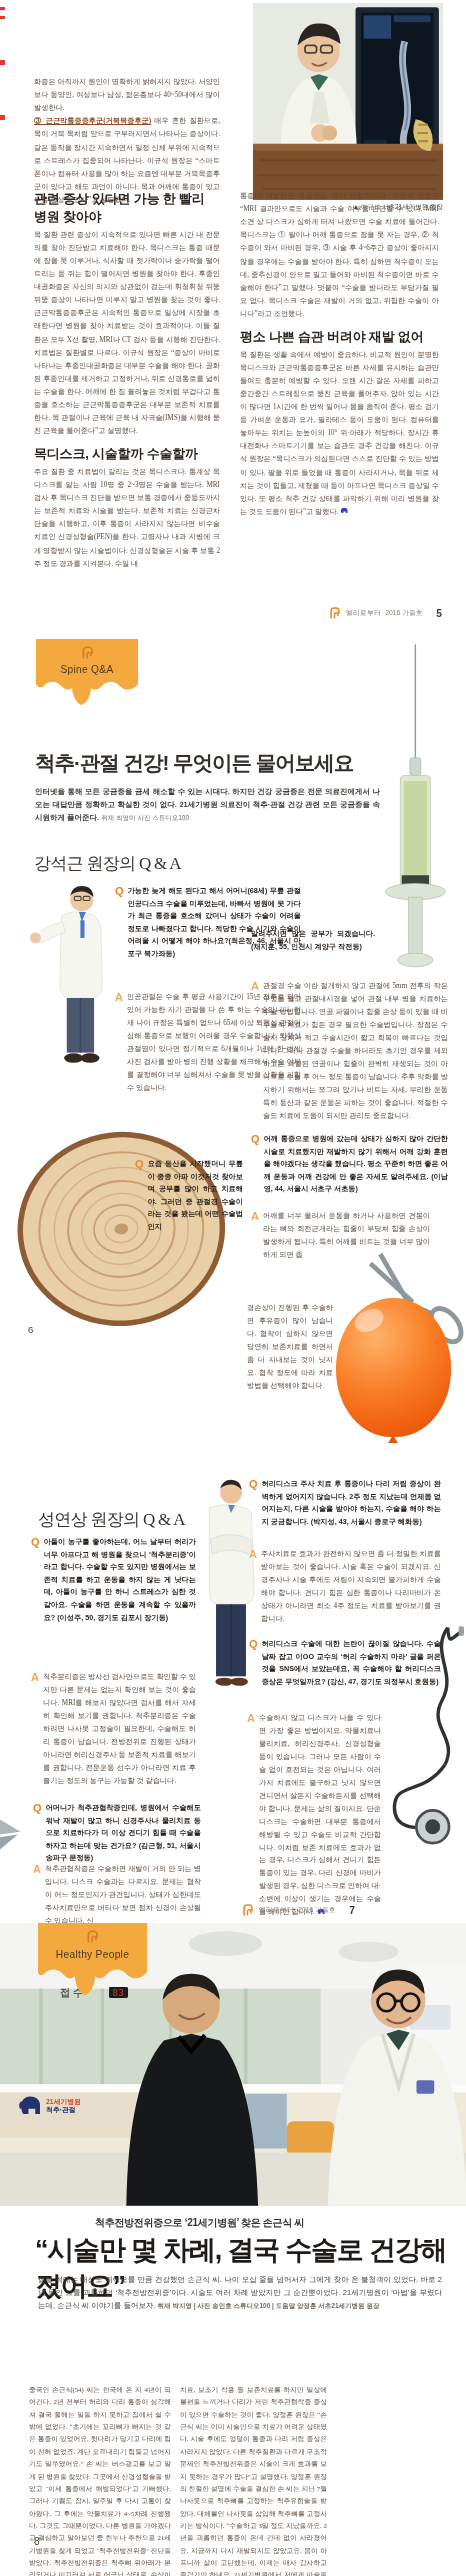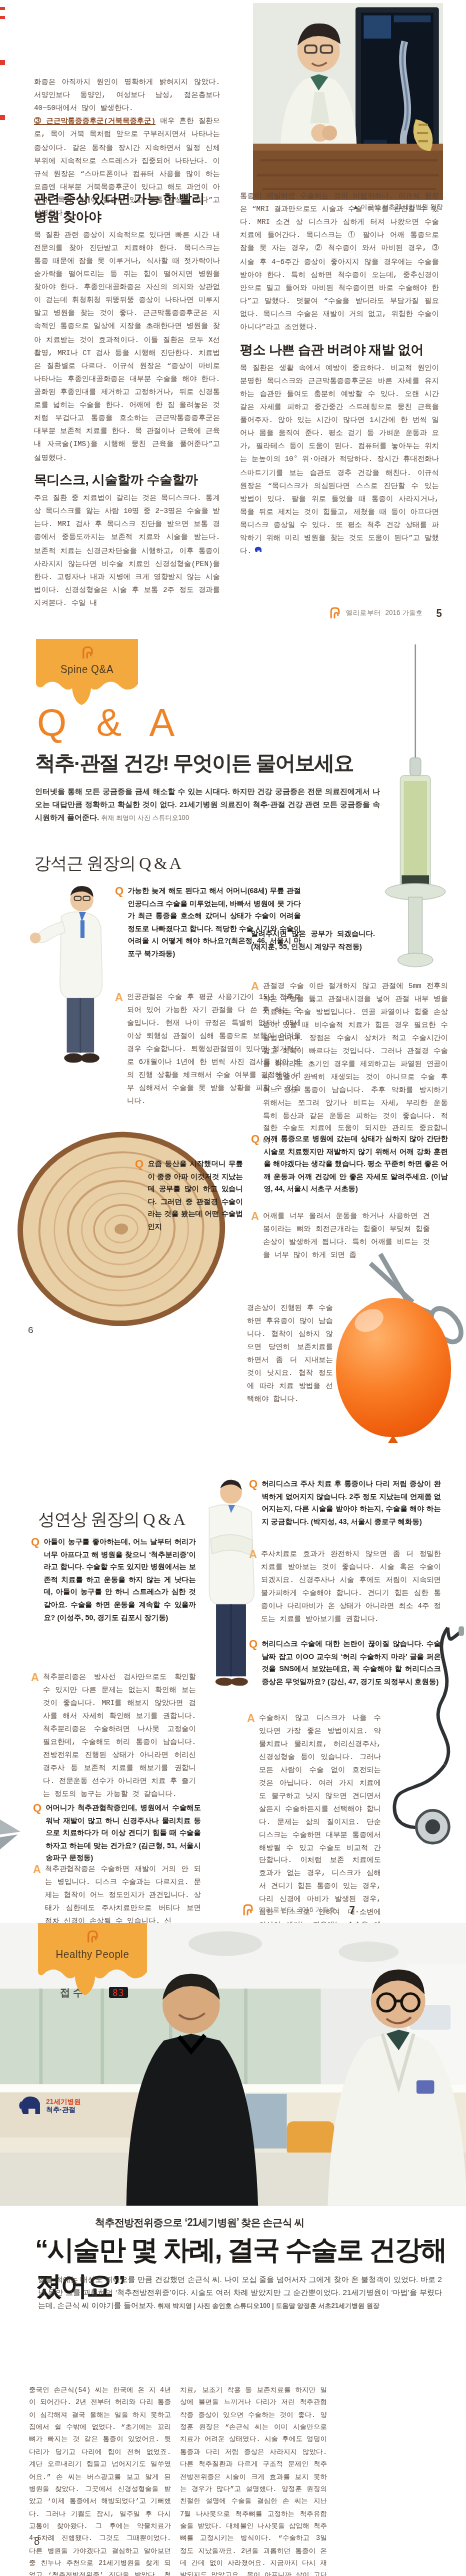--- a/index.html
+++ b/index.html
@@ -1,19 +1,19 @@
 <!DOCTYPE html>
 <html style="font-size:11px"><head>
 <meta charset="utf-8">
 <style>
   html,body{margin:0;padding:0;background:#9a9a9a;}
   #page{position:relative;width:467px;height:2576px;background:#ffffff;margin:0 auto;
         font-family:"Liberation Sans",sans-serif;overflow:hidden;color:#4a3b33;}
   .abs{position:absolute;}
-  .serif{font-family:Liberation Mono, monospace;}
+  .serif{font-family:Liberation Serif, serif;}
   .body-txt{font-size:7.2px;line-height:1.82;text-align:justify;color:#5a473c;}
   .col-h{font-size:13px;font-weight:bold;color:#2b231d;letter-spacing:-0.2px;margin:6.8px 0 2.7px 0;}
   .sub3{color:#8a4a26;font-weight:bold;text-decoration:underline;}
   .cap{font-size:6.5px;color:#4e4a45;text-align:right;}
   .q-row{display:flex;gap:4.1px;margin-bottom:5.5px;}
   .a-row{display:flex;gap:4.1px;}
   .qm{color:#ef8426;font-weight:bold;font-size:11px;line-height:1.1;flex:0 0 auto;}
   .am{color:#f2aa58;font-weight:bold;font-size:11px;line-height:1.1;flex:0 0 auto;}
   .q-txt{font-size:7.2px;line-height:1.75;font-weight:bold;color:#2a231e;text-align:justify;}
   .a-txt{font-size:7.2px;line-height:1.8;color:#57453a;text-align:justify;}
@@ -116,21 +116,20 @@
     </svg>
     <div style="position:absolute;left:0;top:5.5px;width:102px;text-align:center;">
       <svg width="15" height="15" viewBox="0 0 40 40">
           <path d="M9,34 V15 a9,9 0 0 1 9,-9 h5 a9,9 0 0 1 9,9 v7" fill="none" stroke="#e07820" stroke-width="4.5" stroke-linecap="round"></path>
           <path d="M19,34 v-9 a5,5 0 0 1 10,0 v3" fill="none" stroke="#e07820" stroke-width="4.5" stroke-linecap="round"></path>
         </svg>
     </div>
     <div class="badge-label" style="position:absolute;left:0;top:24.6px;width:102px;text-align:center;">Spine Q&amp;A</div>
   </div>
 
-  <div class="abs bigqa" style="left:37px;top:702px;">Q &amp; A</div>
   <div class="abs sec-title" style="left:35px;top:749px;width:355px;">척추·관절 건강! 무엇이든 물어보세요</div>
   <div class="abs intro-txt" style="left:35px;top:785px;width:345px;">
     <span>인터넷을 통해 모든 궁금증을 금세 해소할 수 있는 시대다. 하지만 건강 궁금증은 전문 의료진에게서 나오는 대답만큼 정확하고 확실한 것이 없다. 21세기병원 의료진이 척추·관절 건강 관련 모든 궁금증을 속시원하게 풀어준다.</span>
     <span class="byline">취재 최영미 사진 스튜디오100</span>
   </div>
 
   <div class="abs" style="left:381px;top:643px;width:66px;height:332px;">
     <svg width="66" height="332" viewBox="0 0 96 486">
       <line x1="50" y1="2" x2="50" y2="170" stroke="#8f9699" stroke-width="2"></line>
       <rect x="42" y="168" width="16" height="26" rx="4" fill="#cdd6cf" stroke="#aab5ad"></rect>
@@ -184,21 +183,21 @@
         <ellipse cx="160" cy="155" rx="40" ry="35" fill="none" stroke="#caa073" stroke-width="2.5"></ellipse>
         <ellipse cx="160" cy="155" rx="24" ry="20" fill="none" stroke="#d7b286" stroke-width="2"></ellipse>
         <ellipse cx="160" cy="155" rx="10" ry="8" fill="#c59a6b"></ellipse>
       </g>
     </svg>
   </div>
   <div class="abs pageno" style="left:28px;top:1324px;">6</div>
 
   <div class="abs q-row" style="left:135px;top:1158px;width:108px;">
     <span class="qm">Q</span>
-    <span class="q-txt">요즘 등산을 시작했더니 무릎이 종종 아파 이것저것 지났는데 공부를 많이 하고 있습니다. 그러던 중 관절경 수술이라는 것을 봤는데 어떤 수술법인지</span>
+    <span class="q-txt">요즘 등산을 시작했더니 무릎이 종종 아파 이것저것 찾아보며 공부를 많이 하고 치료해야. 그러던 중 관절경 수술이라는 것을 봤는데 어떤 수술법인지</span>
   </div>
 
   <div class="abs q-txt" style="left:251px;top:928px;width:124px;">알려주시면 많은 공부가 되겠습니다. (채지훈, 55, 인천시 계양구 작전동)</div>
   <div class="abs a-row" style="left:251px;top:980px;width:197px;">
     <span class="am">A</span>
     <span class="a-txt serif">관절경 수술 이란 절개하지 않고 관절에 5mm 전후의 작은 구멍을 뚫고 관절내시경을 넣어 관절 내부 병을 치료하는 수술 방법입니다. 연골 파열이나 힘줄 손상 등이 있을 때 비수술적 치료가 힘든 경우 필요한 수술법입니다. 장점은 수술시 상처가 적고 수술시간이 짧고 회복이 빠르다는 것입니다. 그러나 관절경 수술을 하더라도 초기인 경우를 제외하고는 파열된 연골이나 힘줄이 완벽히 재생되는 것이 아니므로 수술 후 어느 정도 통증이 남습니다. 추후 악화를 방지하기 위해서는 쪼그려 앉기나 비트는 자세, 무리한 운동 특히 등산과 같은 운동은 피하는 것이 좋습니다. 적절한 수술도 치료에 도움이 되지만 관리도 중요합니다.</span>
   </div>
   <div class="abs q-row" style="left:251px;top:1133px;width:197px;">
     <span class="qm">Q</span>
     <span class="q-txt">어깨 통증으로 병원에 갔는데 상태가 심하지 않아 간단한 시술로 치료했지만 재발하지 않기 위해서 어깨 강화 훈련을 해야겠다는 생각을 했습니다. 평소 꾸준히 하면 좋은 어깨 운동과 어깨 건강에 안 좋은 자세도 알려주세요. (이남영, 44, 서울시 서초구 서초동)</span>

